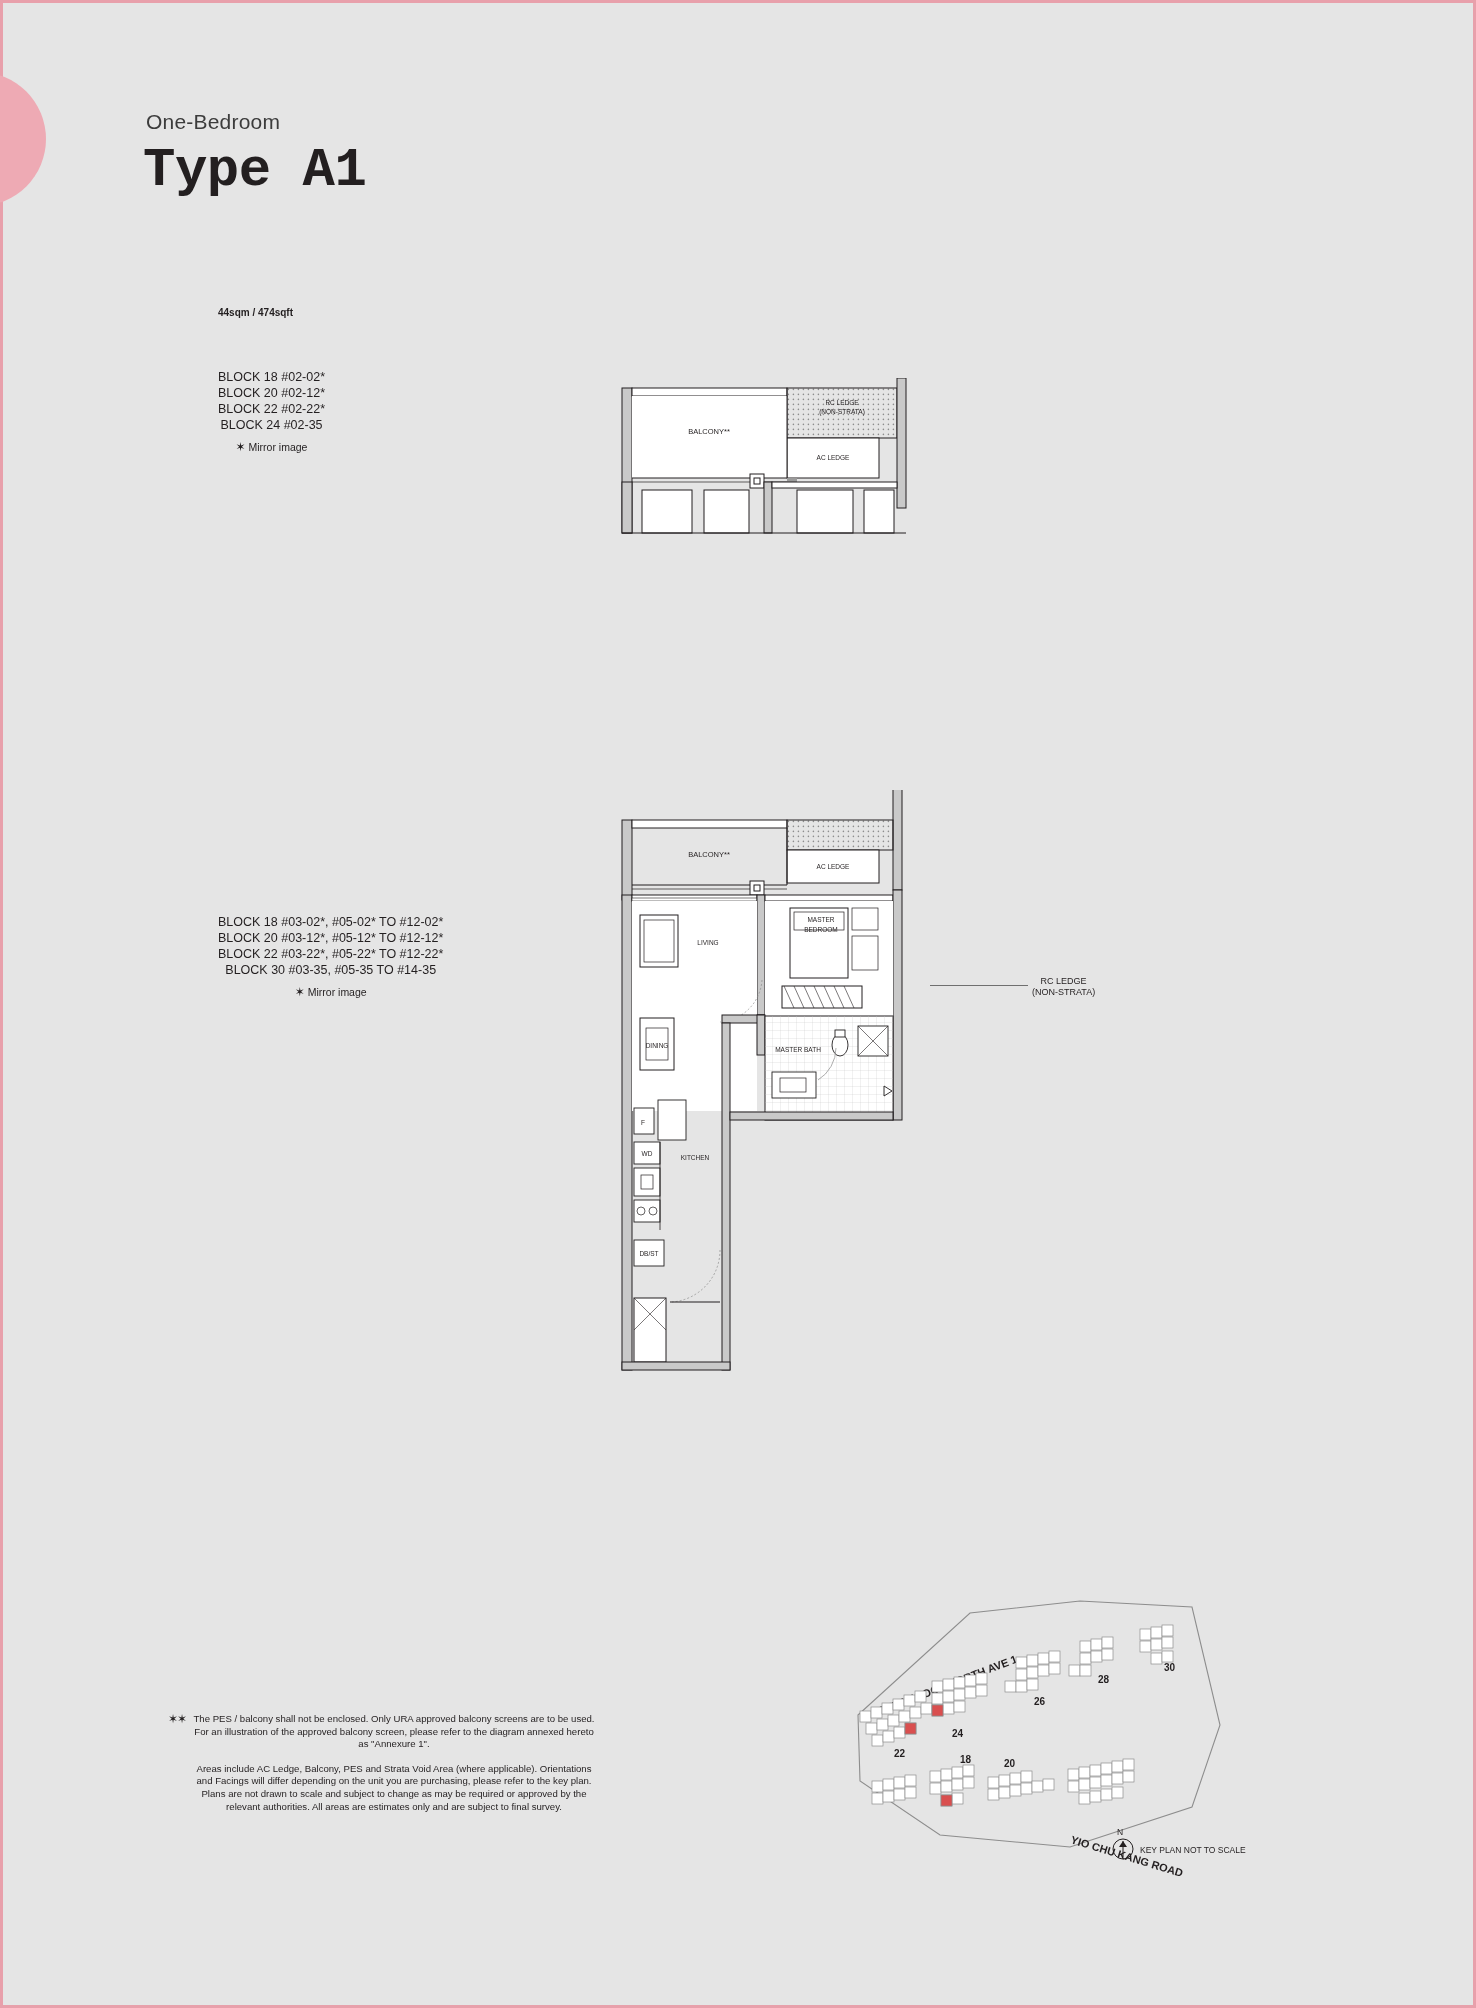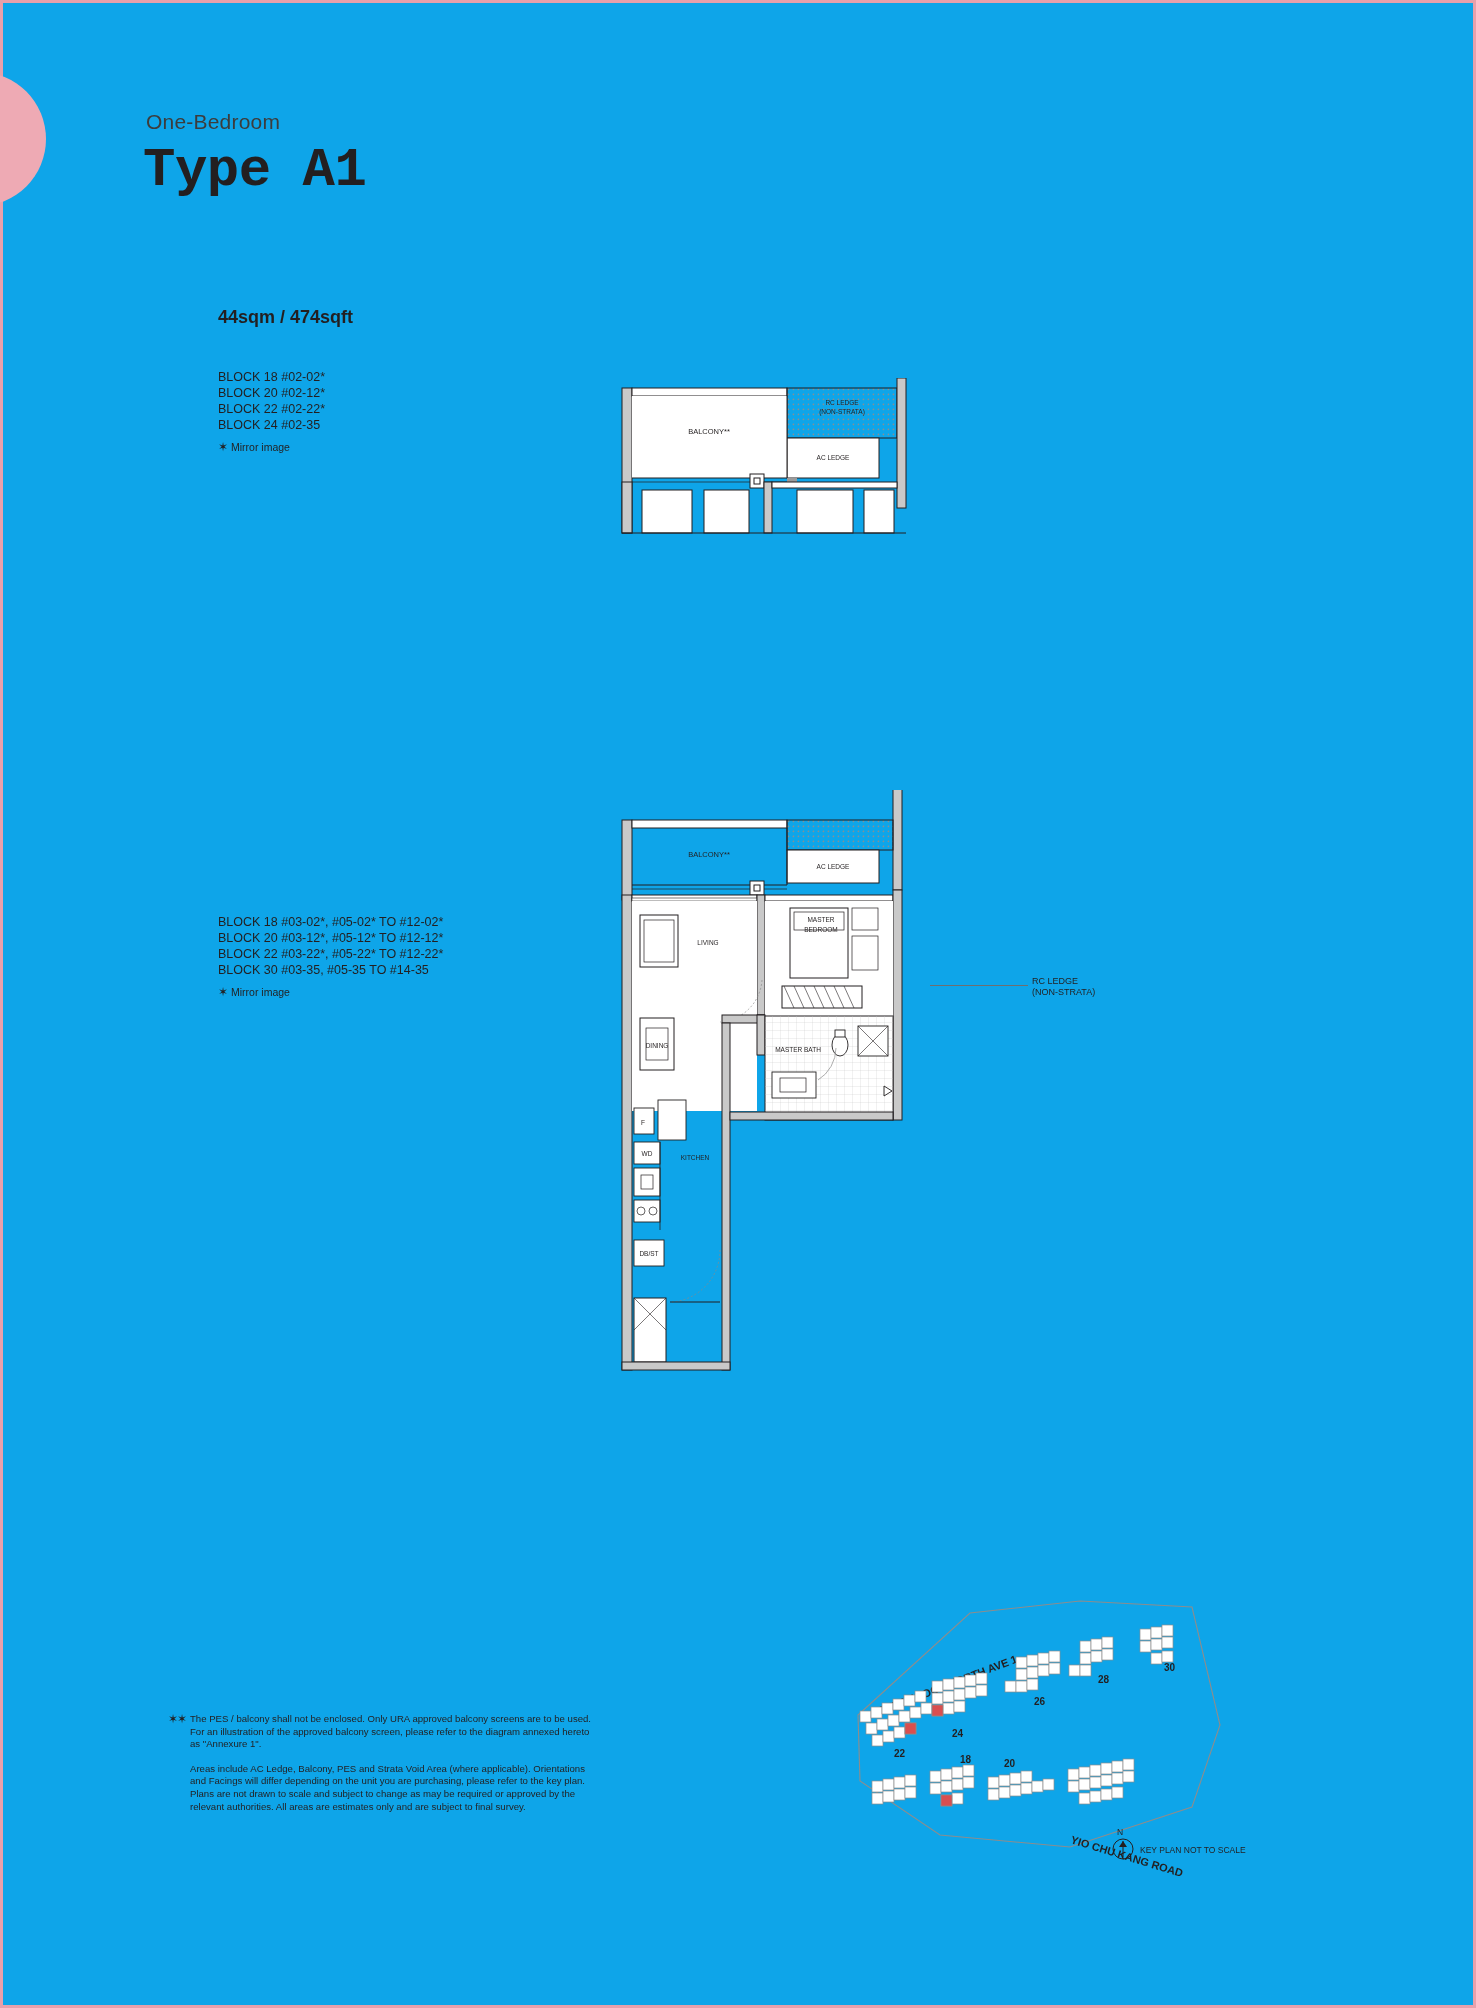--- a/index.html
+++ b/index.html
@@ -11,21 +11,22 @@
     width: 1476px;
     height: 2008px;
     position: relative;
     font-family: "Liberation Sans", sans-serif;
     color: #231f20;
     overflow: hidden;
   }
   .page {
     position: absolute;
     inset: 0;
-    background: #0ea5e9;
+    background: #e5e5e5;
+    text-align: center;
   }
   
   .frame-top {
     position: absolute; left: 0; top: 0; width: 1476px; height: 3px;
     background: #e8a0ab;
   }
   .frame-right {
     position: absolute; right: 0; top: 0; width: 3px; height: 2008px;
     background: #e8a0ab;
   }
@@ -63,21 +64,21 @@
     font-size: 54px;
     font-weight: bold;
     letter-spacing: -0.5px;
     color: #231f20;
     font-family: Liberation Mono, monospace;
   }
   .area-text {
     position: absolute;
     left: 218px;
     top: 307px;
-    font-size: 18px;
+    font-size: 10px;
     font-weight: bold;
     color: #231f20;
   }
   .block-list {
     position: absolute;
     font-size: 12.5px;
     line-height: 16px;
     color: #231f20;
     white-space: nowrap;
   }

